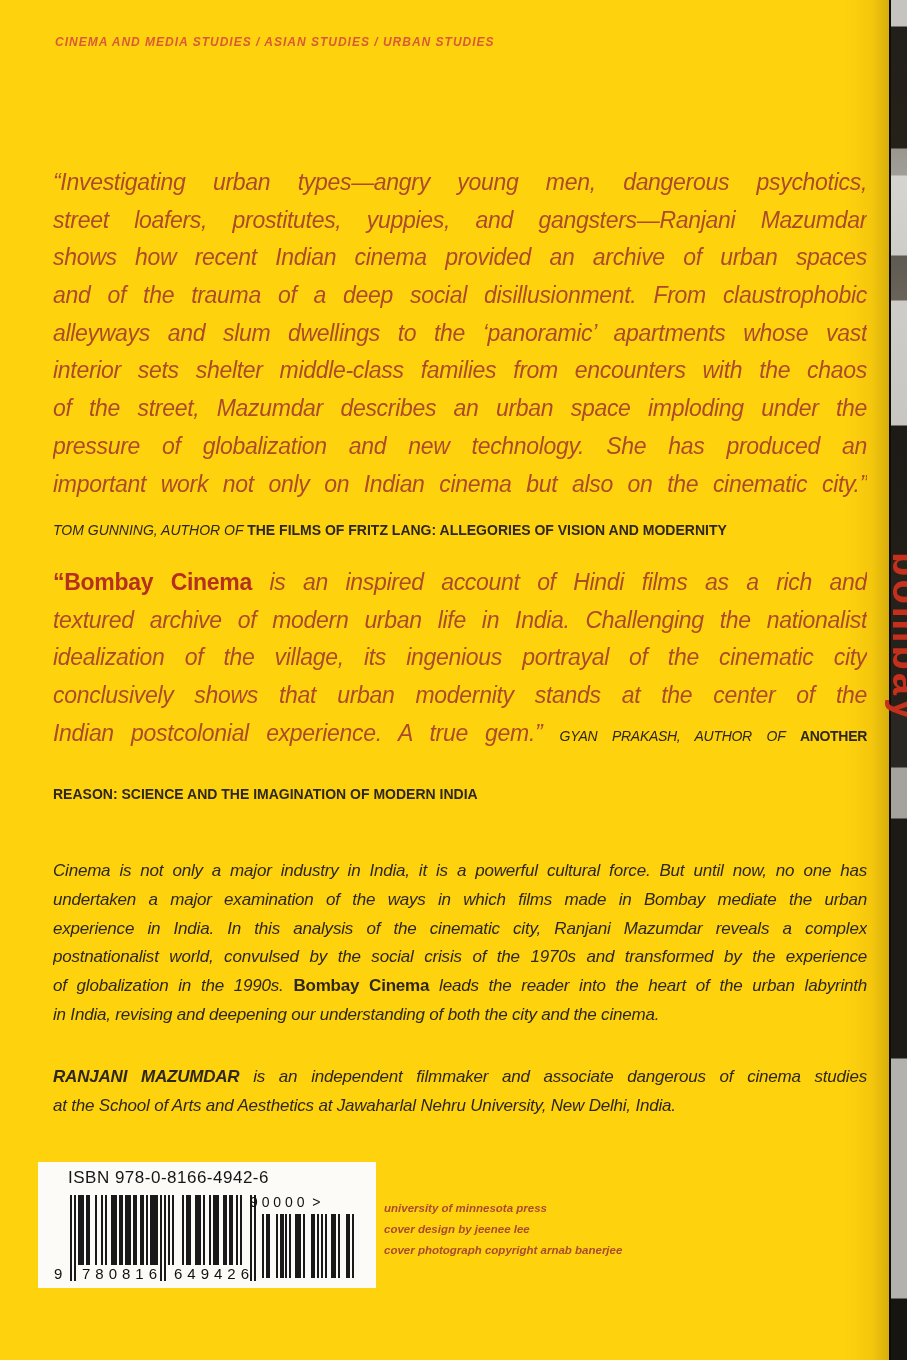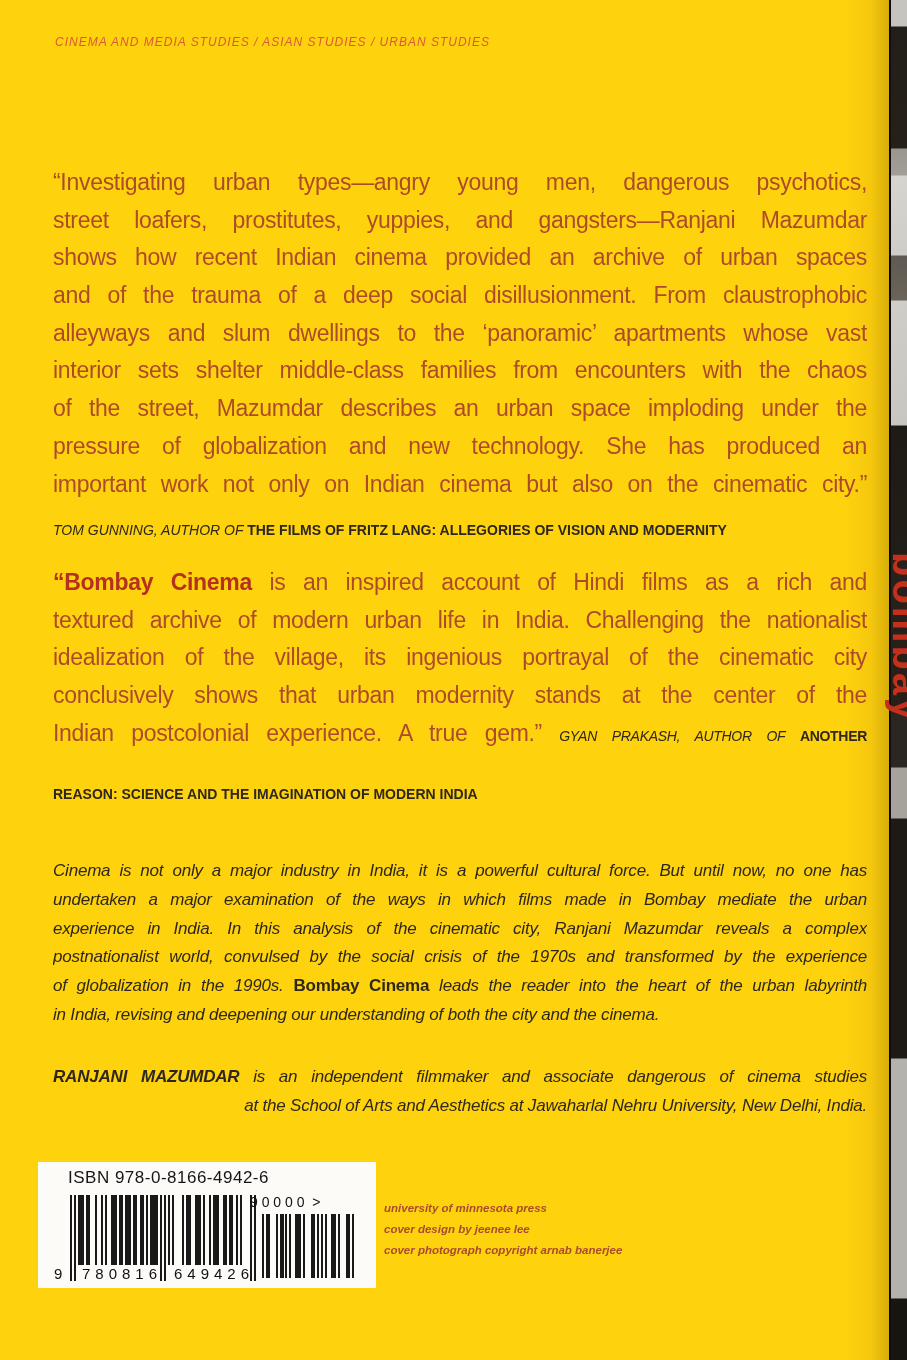--- a/index.html
+++ b/index.html
@@ -7,35 +7,35 @@
     position:relative; width:907px; height:1360px; overflow:hidden;
     background: var(--yellow, #ffd20e);
     font-family: "Liberation Sans", sans-serif;
   }
   .cover-shade {
     position:absolute; left:845px; top:0; width:44px; height:1360px; pointer-events:none;
     background: linear-gradient(90deg, rgba(120,75,0,0) 0%, rgba(120,70,0,0.08) 60%, rgba(70,45,0,0.22) 100%);
   }
   .category {
     position:absolute; left:55px; top:35px; width:700px;
-    font-size:12px; font-weight:normal; font-style:italic; letter-spacing:1px;
+    font-size:12px; font-weight:bold; font-style:italic; letter-spacing:1px;
     color: var(--cat, #d95a38);
   }
   .textblock { position:absolute; left:53px; width:814px; }
   .quote { font-size:23px; letter-spacing:-0.3px; }
   .quote .line { height:37.7px; line-height:37.7px; white-space:normal; overflow:hidden; }
   .desc  { font-size:17px; letter-spacing:-0.2px; }
   .desc .line { height:28.8px; line-height:28.8px; overflow:hidden; }
   .bio   { font-size:17px; letter-spacing:-0.2px; }
-  .bio .line { height:29px; line-height:29px; overflow:hidden;text-align:right; }
+  .bio .line { height:29px; line-height:29px; overflow:hidden; }
   .attr .line { height:20px; line-height:20px; overflow:hidden; }
   .line.j { text-align:justify; text-align-last:justify; -moz-text-align-last:justify; }
   .line { text-align:left; }
 
-  .seg-r   { color: var(--red, #b04a28); }
+  .seg-r   { color: var(--red, #b04a28); font-style:italic; }
   .seg-rb  { color: var(--redb, #b5301e); font-weight:bold; }
   .seg-ai  { color: var(--dark, #2e271b); font-style:italic; font-size:14px; }
   .seg-ab  { color: var(--dark, #2e271b); font-weight:bold; font-size:14px; }
   .seg-d   { color: var(--dark, #2e271b); font-style:italic; }
   .seg-db  { color: var(--dark, #2e271b); font-weight:bold; }
   .seg-dbi { color: var(--dark, #2e271b); font-weight:bold; font-style:italic; }
   .seg-c   { color: var(--credit, #a84b2e); font-style:italic; font-weight:bold; }
 
   .quote1 { top:164px; }
   .attr1  { top:520px; }

